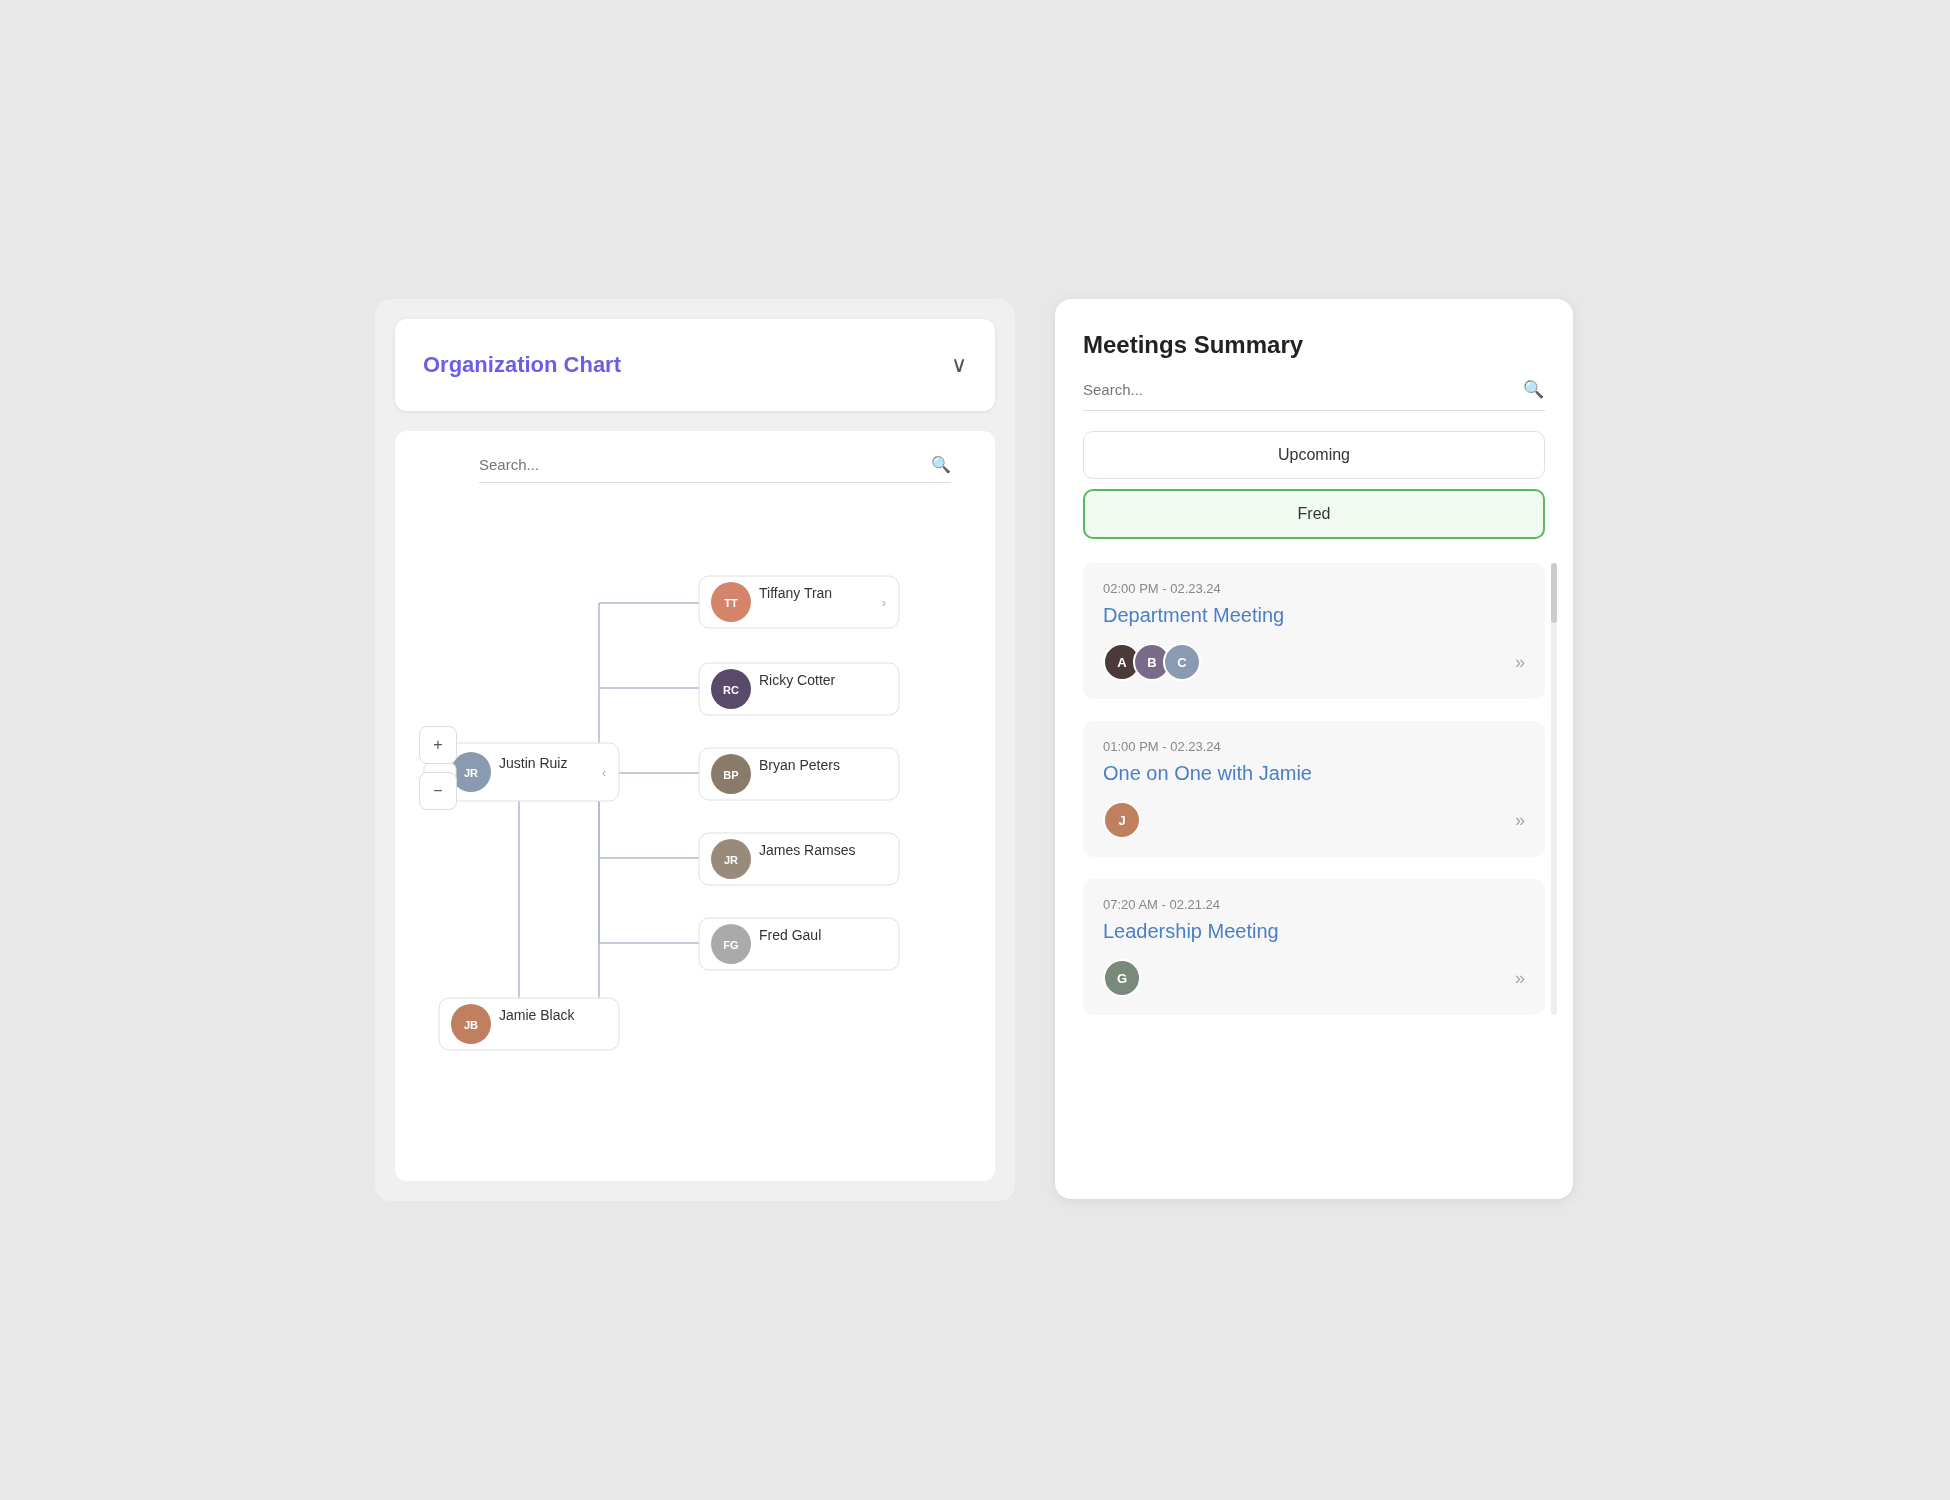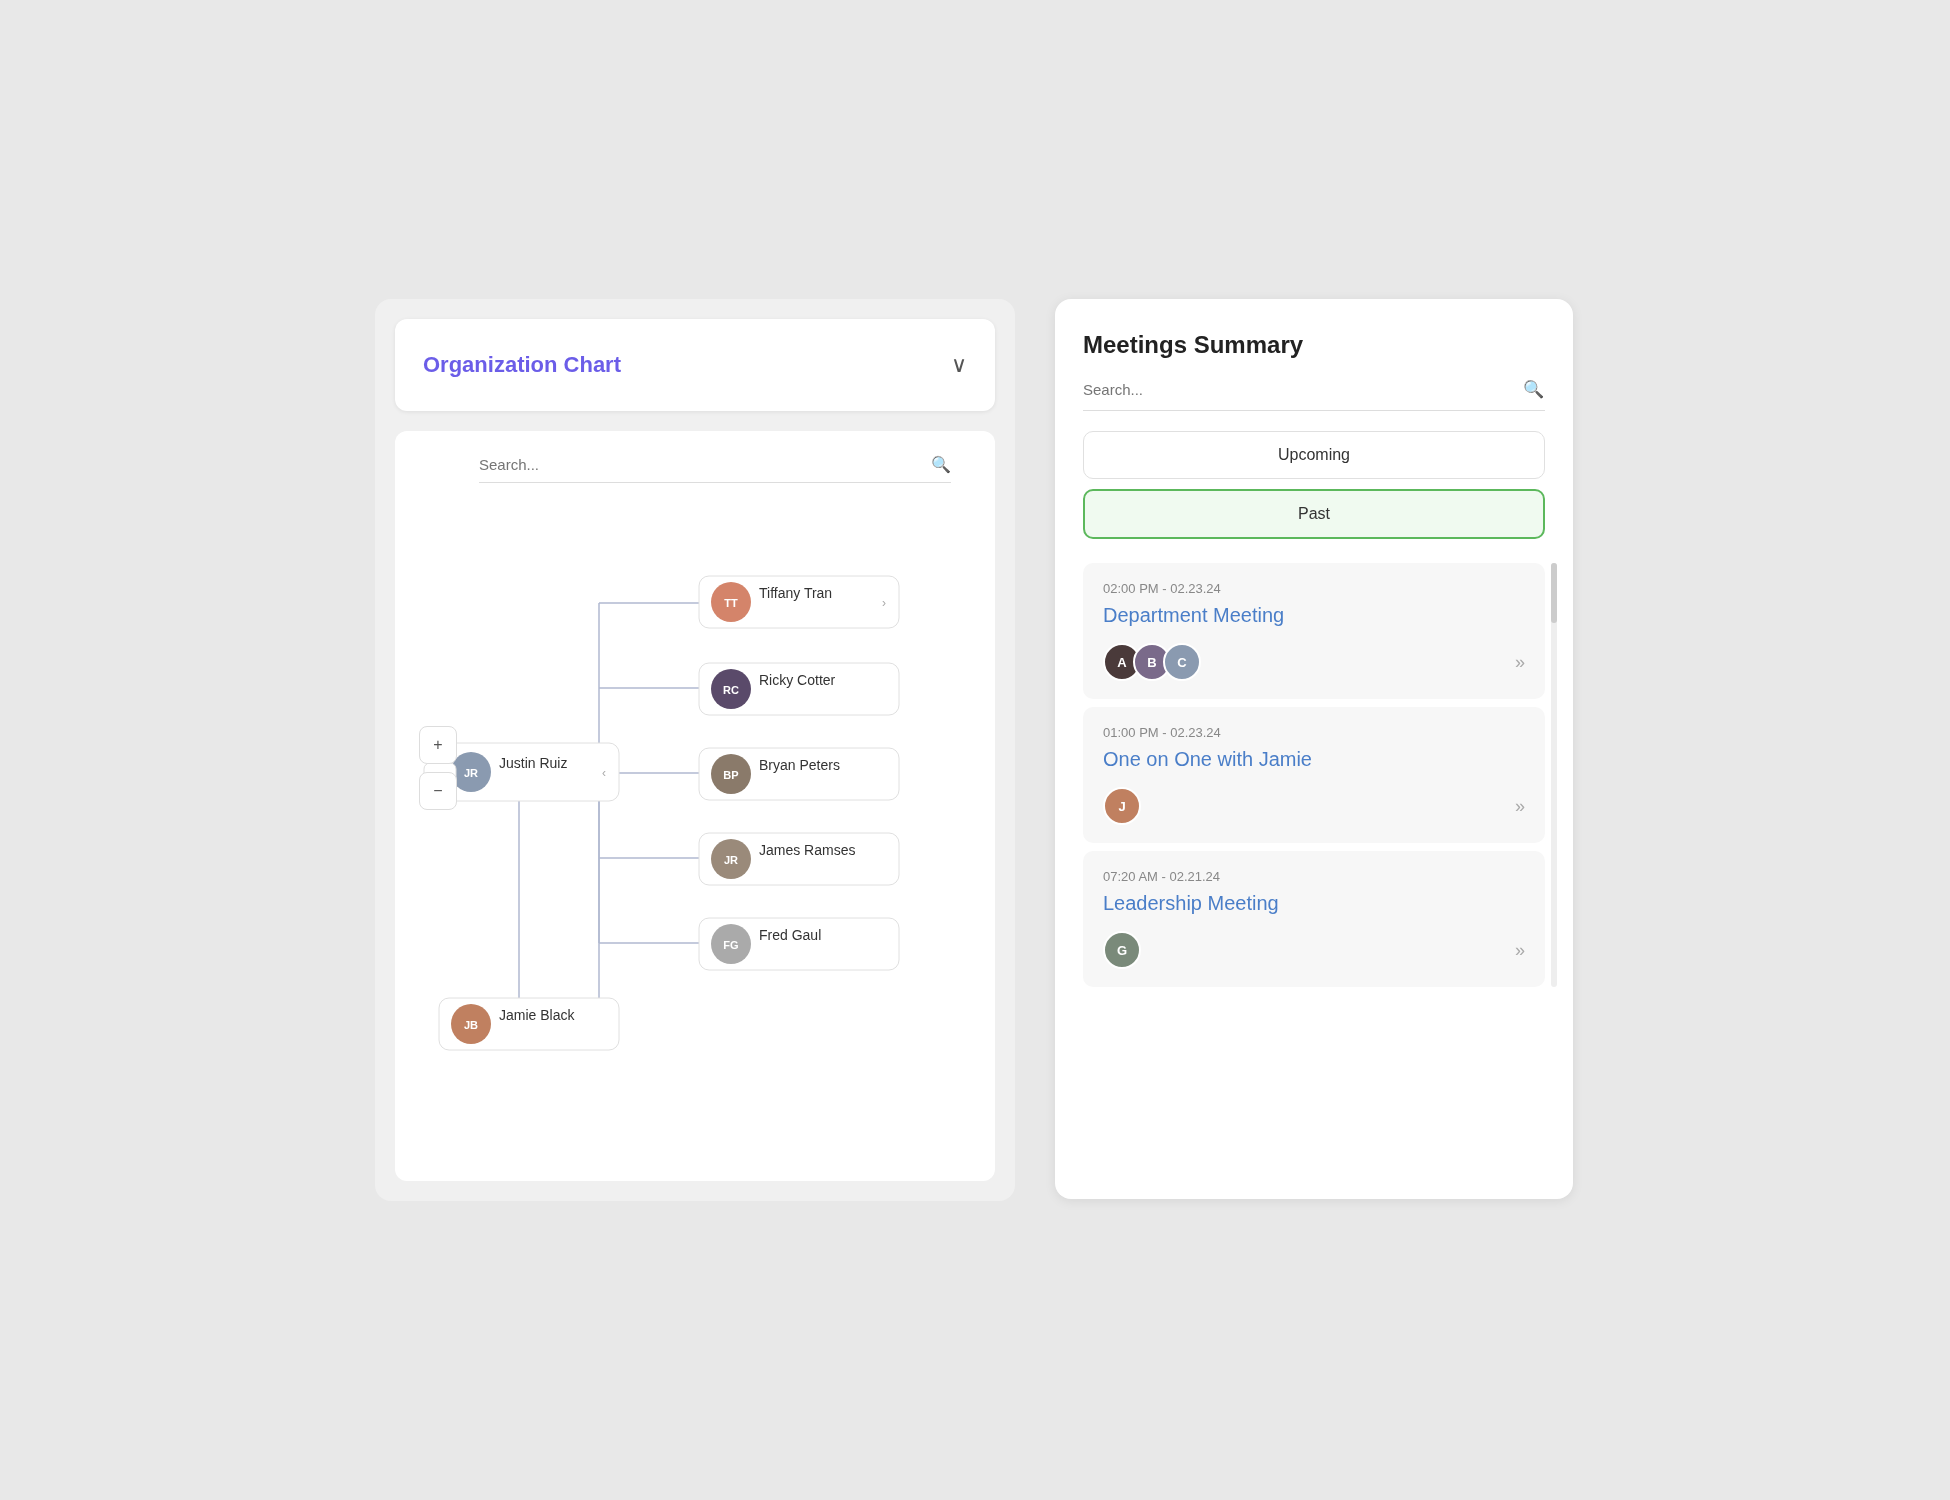--- a/index.html
+++ b/index.html
@@ -157,21 +157,21 @@
     }
     .tab-btn.active {
       background: #f0faf0;
       border: 2px solid #5cb85c;
       color: #333;
     }
 
     .meetings-list {
       display: flex;
       flex-direction: column;
-      gap: 8px;
+      gap: 22px;
       overflow-y: auto;
       max-height: 600px;
       position: relative;
     }
 
     
     .meetings-list::-webkit-scrollbar {
       width: 8px;
     }
     .meetings-list::-webkit-scrollbar-thumb {
@@ -334,21 +334,21 @@
   <div class="meetings-panel">
     <h2 class="meetings-title">Meetings Summary</h2>
 
     <div class="meetings-search">
       <input class="meetings-search-input" type="text" placeholder="Search..." style="">
       <span class="meetings-search-icon">🔍</span>
     </div>
 
     <div class="tab-buttons">
       <button class="tab-btn">Upcoming</button>
-      <button class="tab-btn active">Past</button>
+      <button class="tab-btn active">Fred</button>
     </div>
 
     <div style="position:relative;">
       <div class="meetings-list">
 
         <div class="meeting-card">
           <div class="meeting-time">02:00 PM - 02.23.24</div>
           <div class="meeting-name">Department Meeting</div>
           <div class="meeting-footer">
             <div class="meeting-avatars">

